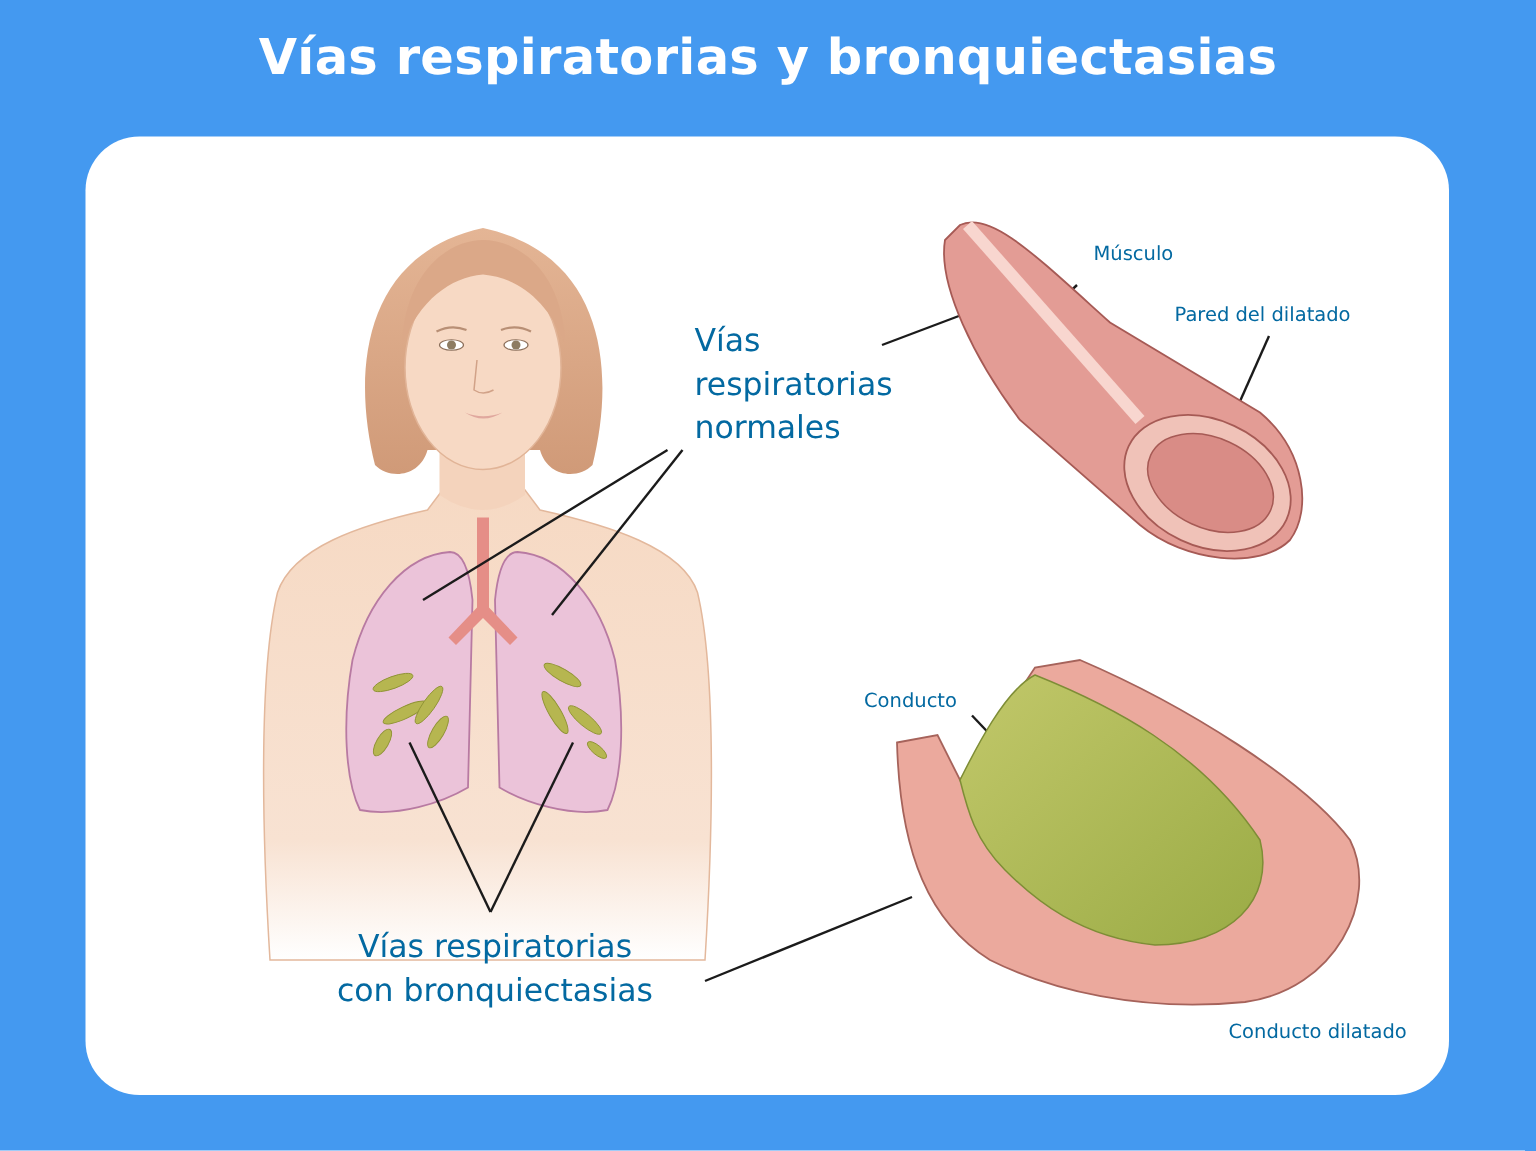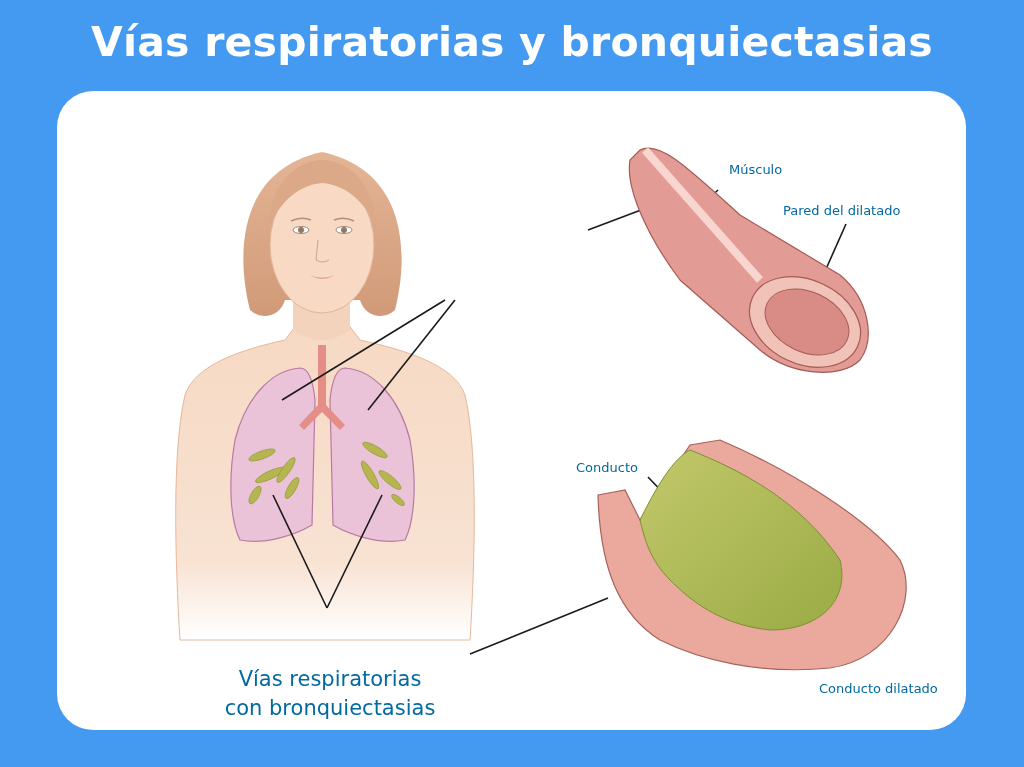--- a/index.html
+++ b/index.html
@@ -1,17 +1,17 @@
 <!DOCTYPE html>
 <html><head>
 <meta charset="utf-8">
 <style>
   html,body{margin:0;padding:0;}
   body{width:1024px;height:767px;background:#4499f0;position:relative;overflow:hidden;font-family:"DejaVu Sans","Liberation Sans",sans-serif;}
-  .title{position:absolute;left:0;top:18px;width:1024px;text-align:center;color:#fff;font-size:41px;font-weight:bold;letter-spacing:0.2px;}
+  .title{position:absolute;left:0;top:18px;width:1024px;text-align:center;color:#fff;font-size:33px;font-weight:bold;letter-spacing:0.2px;}
   .card{position:absolute;left:57px;top:91px;width:909px;height:639px;background:#fff;border-radius:36px;overflow:hidden;}
   svg.art{position:absolute;left:0;top:0;}
   .lbl{position:absolute;color:#0369a1;}
   .big{font-size:21px;line-height:29px;}
   .small{font-size:13px;}
 </style>
 </head>
 <body>
 
 <div class="title">Vías respiratorias y bronquiectasias</div>
@@ -93,21 +93,26 @@
       <ellipse cx="805" cy="322" rx="58" ry="42" transform="rotate(25 805 322)" fill="#f0c2b8" stroke="#a65a55" stroke-width="1.2"></ellipse>
       <ellipse cx="807" cy="322" rx="44" ry="30" transform="rotate(25 807 322)" fill="#d98c86" stroke="#a65a55" stroke-width="1"></ellipse>
     </g>
 
     <g>
       <path d="M598 495 L625 490 L640 520 L690 445 L720 440 C790 470 870 520 900 560 C920 600 890 660 830 668 C760 675 700 660 660 640 C620 615 600 570 598 495 Z" fill="#eba99d" stroke="#a6635b" stroke-width="1.2"></path>
       <path d="M640 520 C650 500 670 460 690 450 C740 470 800 500 840 560 C850 600 820 630 770 630 C720 625 690 600 670 580 C650 560 645 540 640 520 Z" fill="url(#mucusG)" stroke="#7e8d36" stroke-width="1"></path>
     </g>
   </svg>
 
-  <div class="lbl big" style="left:158px;top:526px;text-align:center;width:230px;margin-top:48px;">
+  <div class="lbl big" style="left:406px;top:122px;">
+    <div>Vías</div>
+    <div>respiratorias</div>
+    <div>normales</div>
+  </div>
+  <div class="lbl big" style="left:158px;top:526px;text-align:center;width:230px;">
     <div>Vías respiratorias</div>
     <div>con bronquiectasias</div>
   </div>
   <div class="lbl small" style="left:672px;top:71px;">Músculo</div>
   <div class="lbl small" style="left:726px;top:112px;">Pared del dilatado</div>
   <div class="lbl small" style="left:519px;top:369px;">Conducto</div>
   <div class="lbl small" style="left:717px;top:590px;margin-left:45px;">Conducto dilatado</div>
 </div>
 
 </body></html>

